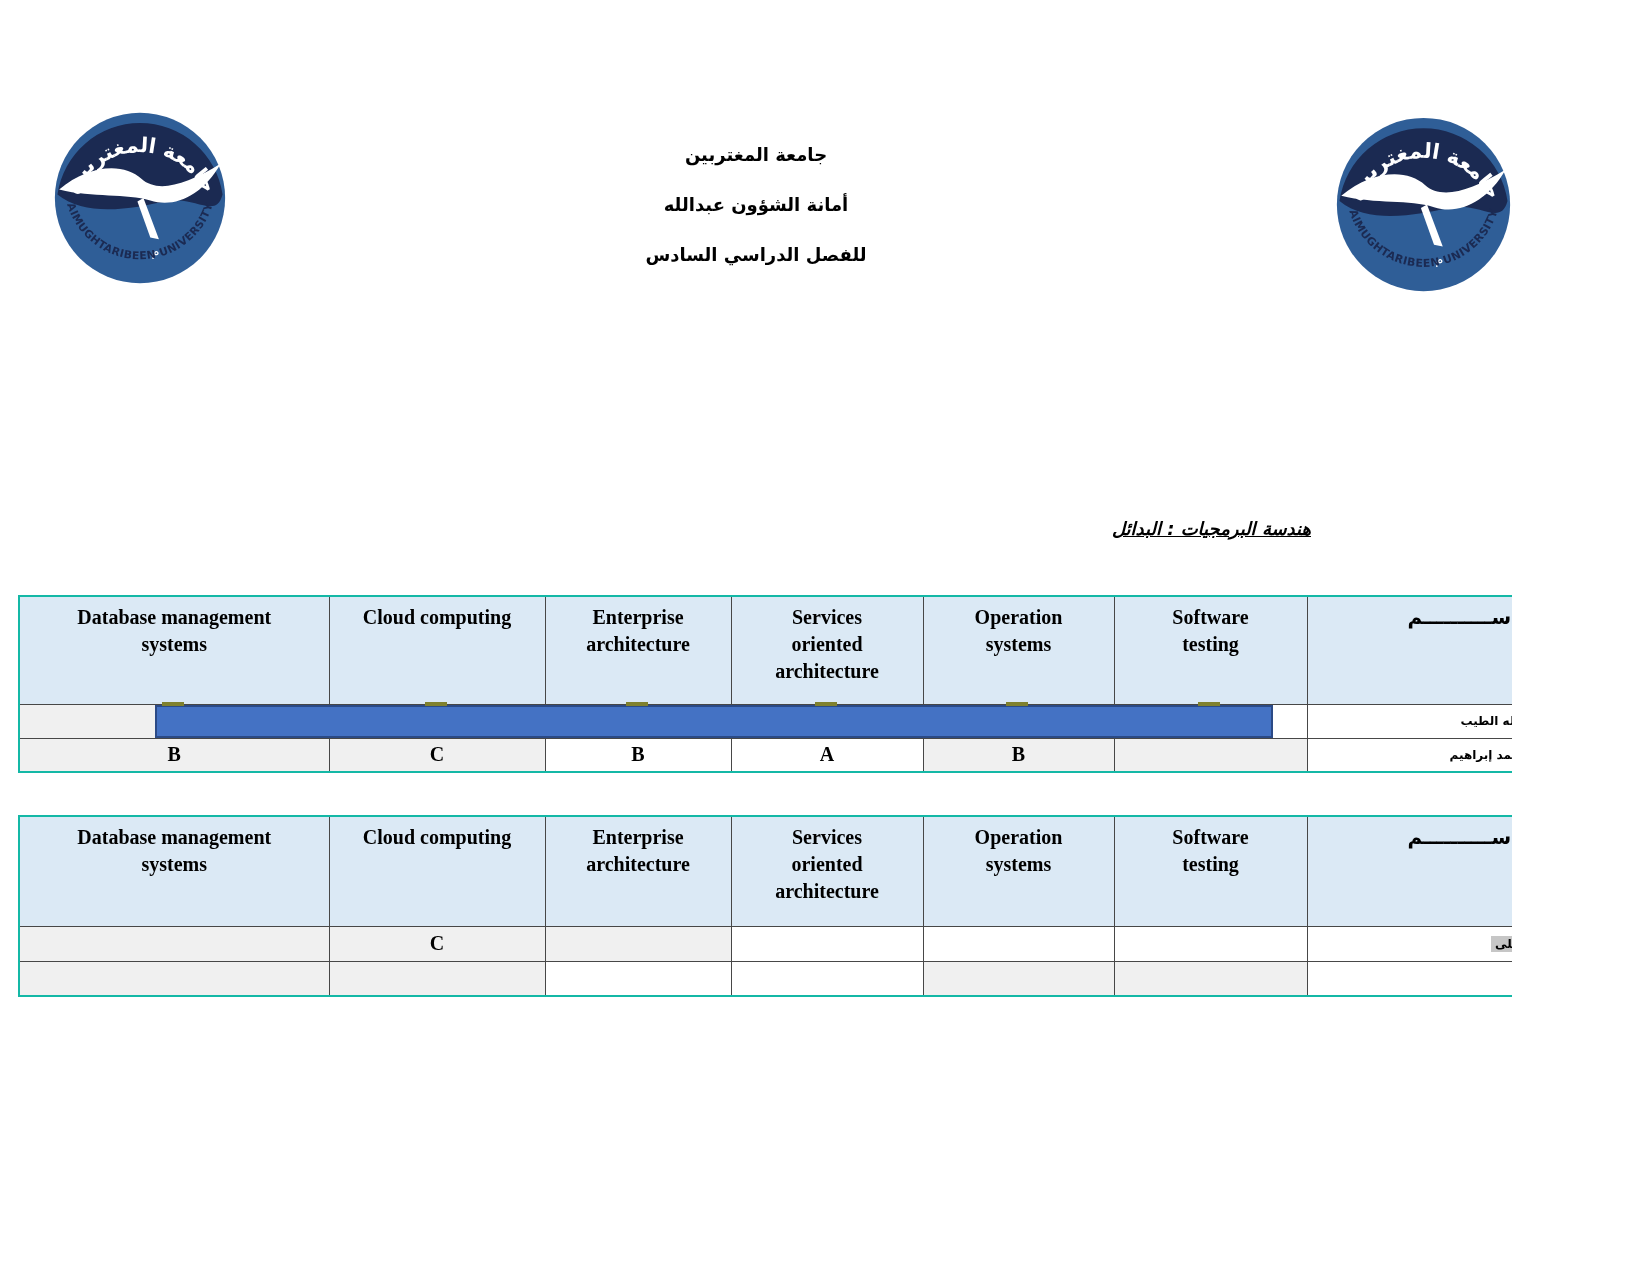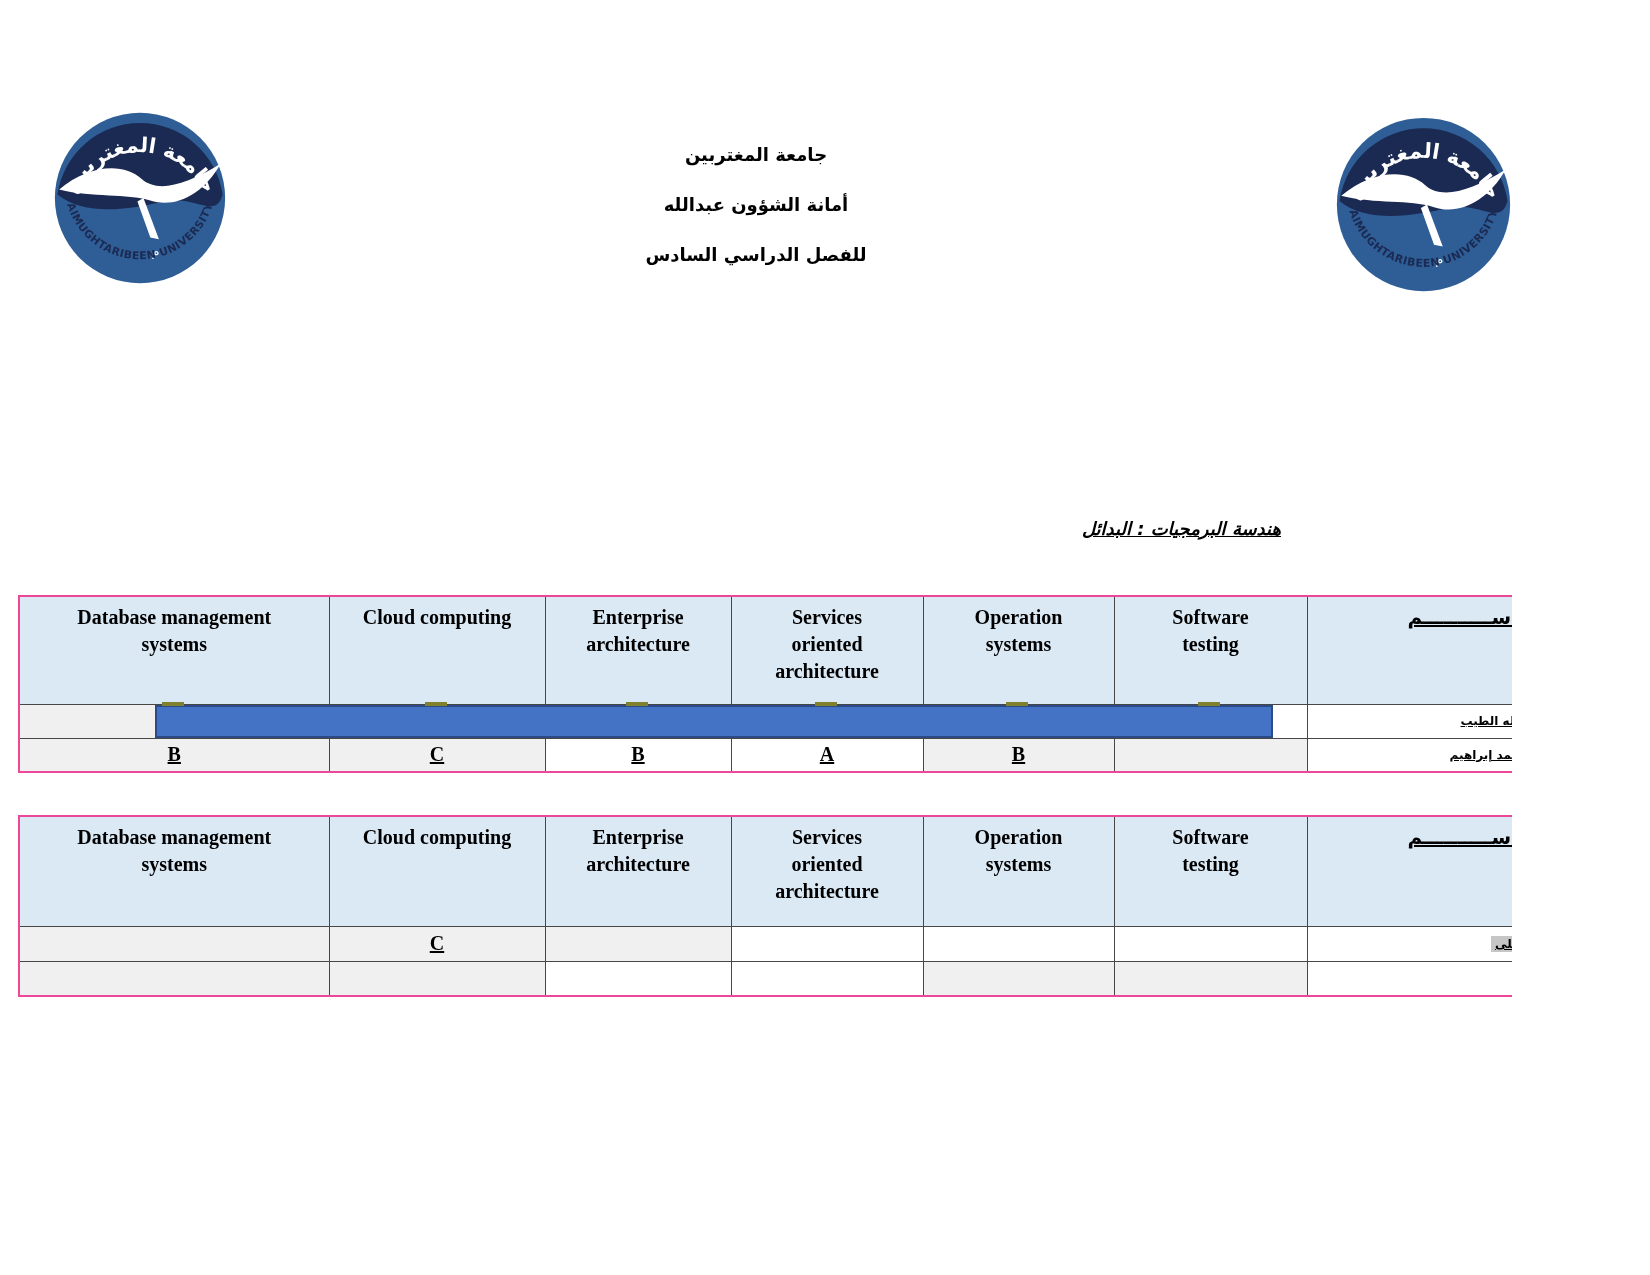--- a/index.html
+++ b/index.html
@@ -15,29 +15,29 @@
 
   
   .doc-header {
     position:absolute; left:0; right:0; top:130px; text-align:center;
     direction:rtl; font-family:"DejaVu Sans", sans-serif;
     font-weight:bold; font-size:18px; color:#000;
   }
   .doc-header .line { height:50px; line-height:50px; }
 
   .section-title {
-    position:absolute; top:518px; right:231px; direction:rtl;
+    position:absolute; top:518px; right:201px; direction:rtl;
     font-family:"DejaVu Sans", sans-serif; font-weight:bold; font-style:italic;
     font-size:18px; text-decoration:underline;
   }
 
   
   table.results {
     position:absolute; left:18px; width:1615px; border-collapse:collapse;
-    table-layout:fixed; background:#fff; border:2px solid #ec4899;text-decoration:underline;
+    table-layout:fixed; background:#fff; border:2px solid #14b8a6;
   }
   .t1 { top:595px; }
   .t2 { top:815px; }
   table.results th, table.results td { border:1px solid #474747; padding:0; overflow:hidden; }
   table.results th {
     background:var(--header_bg, #dbe9f5); font-weight:bold; font-size:20px;
     text-align:center; vertical-align:top; padding-top:7px; line-height:1.35;
   }
   .t1 tr.hrow { height:108px; }
   .t2 tr.hrow { height:110px; }

